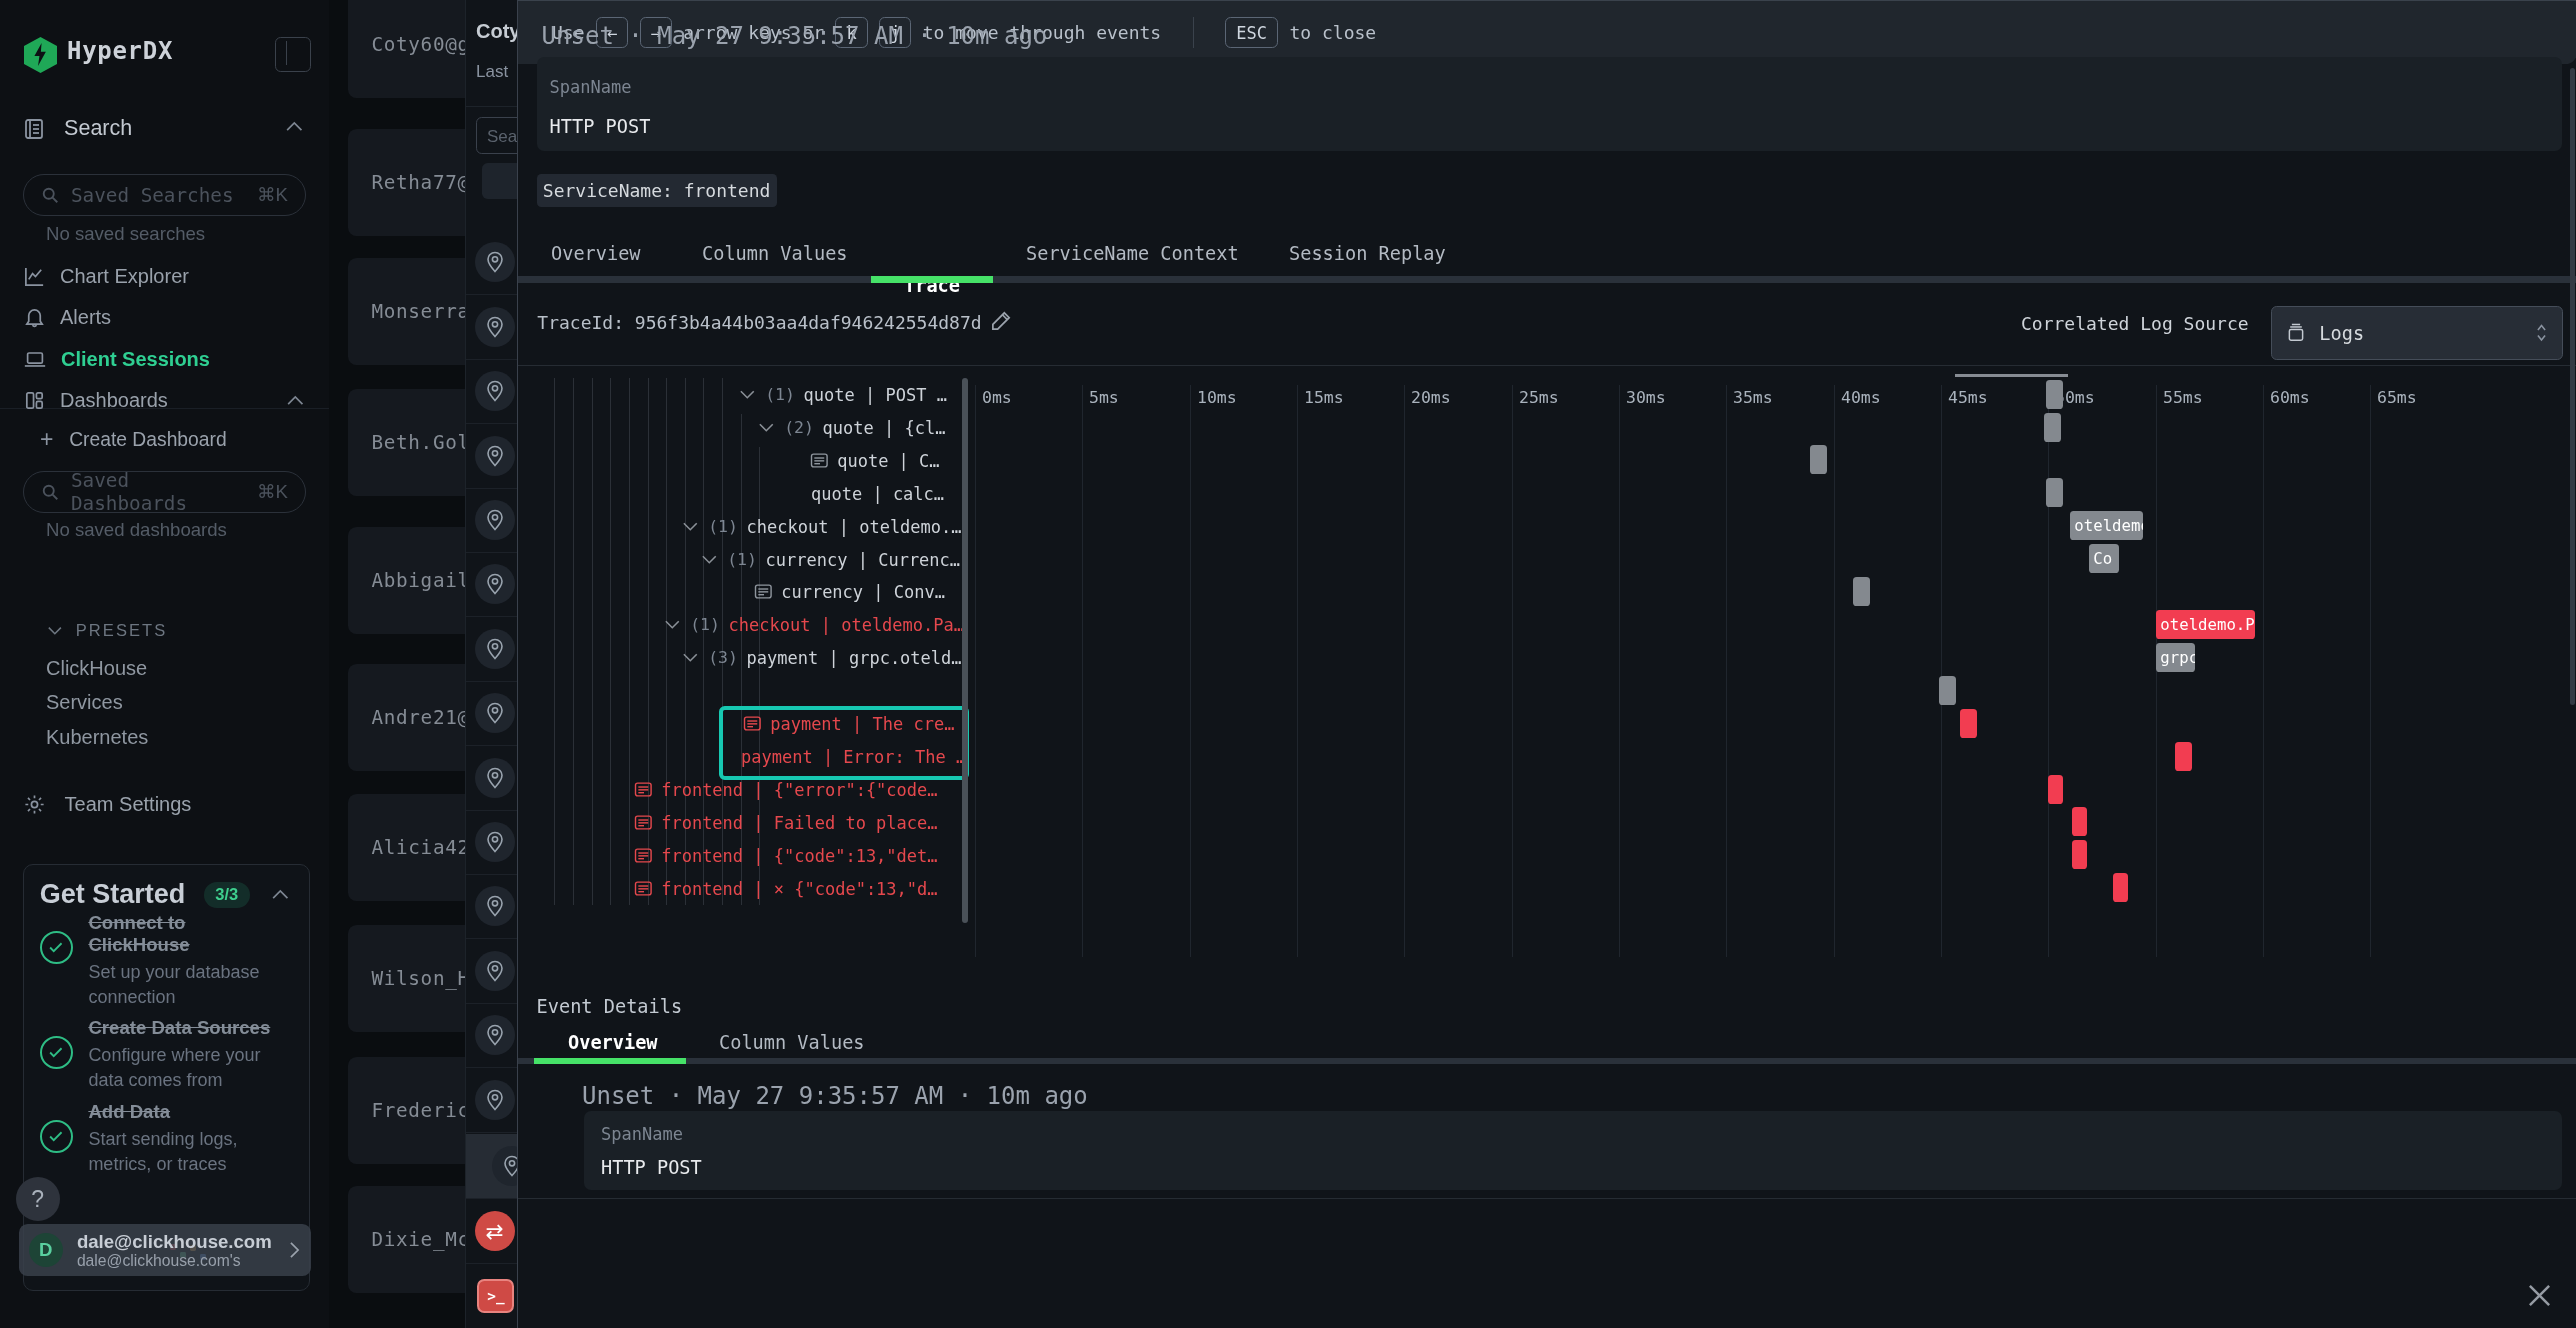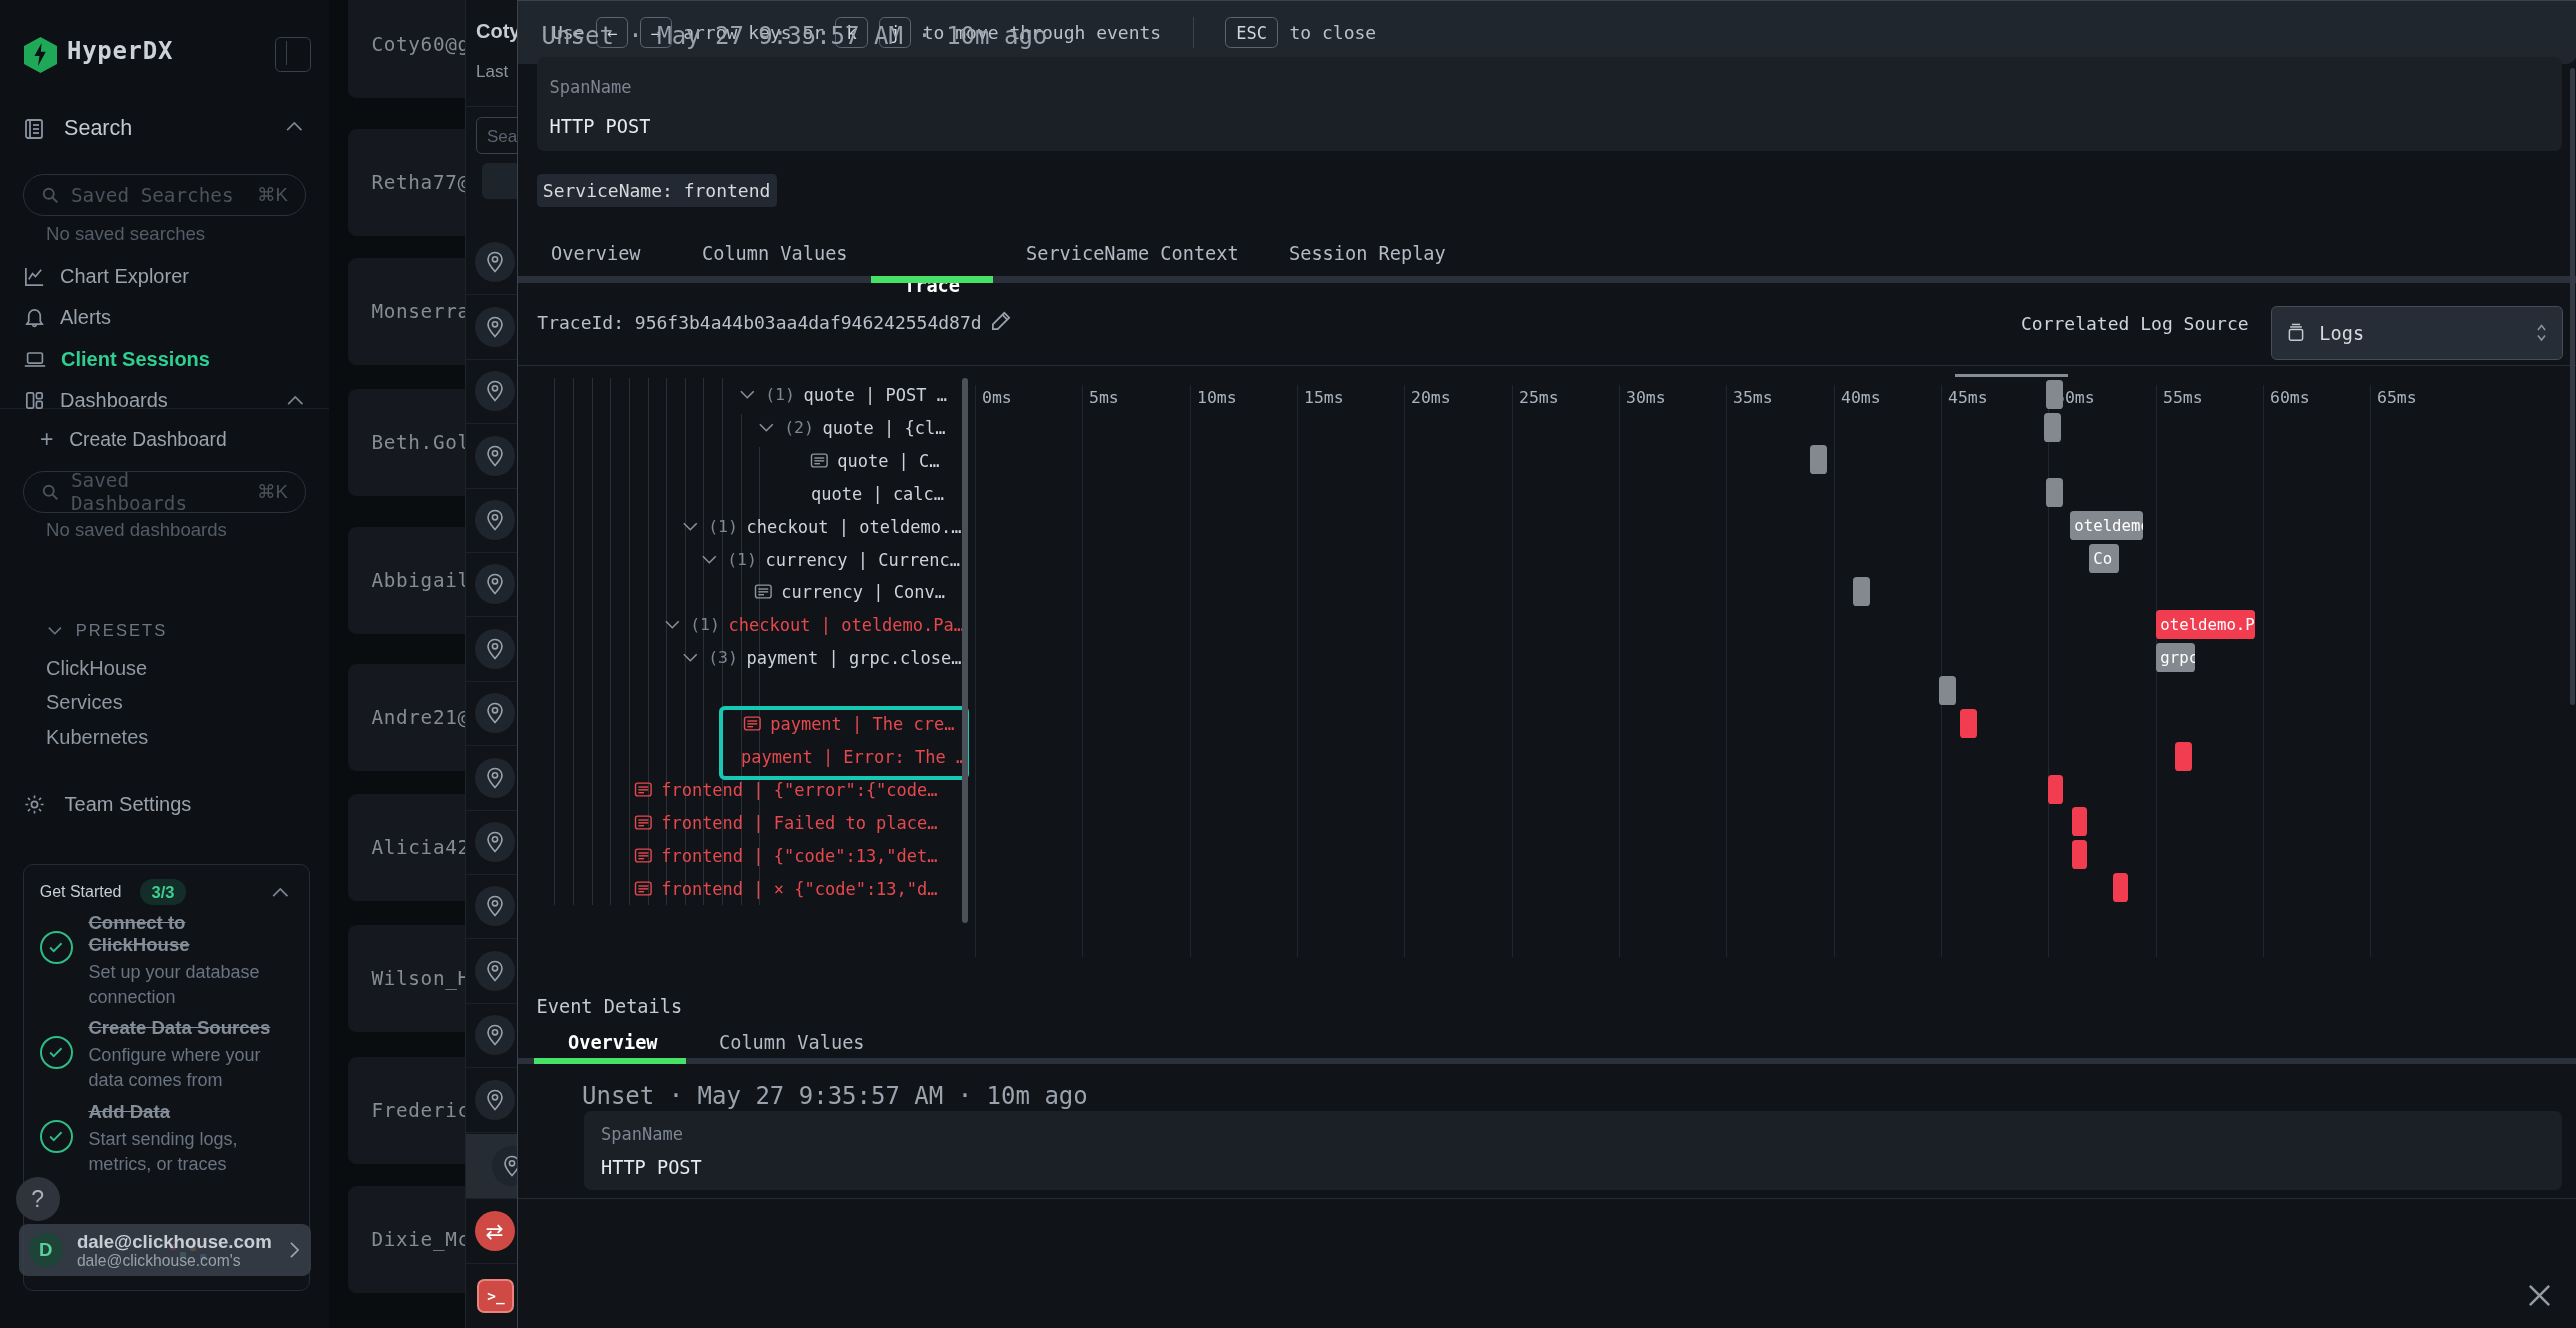--- a/index.html
+++ b/index.html
@@ -23,21 +23,21 @@
   .pill .ph{font-size:19.3px;color:#4b525c;flex:1;}
   .pill .kbd-hint{font-size:18.6px;color:#4b525c;}
   .muted-note{font-size:18.6px;color:#545c67;}
   .nav-item{left:0;width:329px;height:42px;display:flex;align-items:center;gap:14px;padding-left:23px;
             box-sizing:border-box;font-size:20px;color:#99a1ab;}
   .nav-item.active{color:#2fcf92;font-weight:bold;}
   .side-divider{left:0;width:329px;height:1.4px;background:#1a1f26;}
   .preset-item{font-size:20px;color:#8f97a1;}
   
   #gs-card{left:23px;top:864px;width:285px;height:425px;border:1.4px solid #262c34;border-radius:10px;background:#0f1318;}
-  .gs-title{font-size:16px;font-weight:normal;color:#c8ced6;}
+  .gs-title{font-size:27px;font-weight:bold;color:#c8ced6;}
   .gs-badge{background:rgba(46,189,133,.16);color:#3ecf8e;border-radius:715px;font-size:16.5px;font-weight:bold;
             padding:3.6px 11.4px;}
   .gs-item{position:absolute;left:15.7px;display:flex;gap:15.7px;width:250px;}
   .gs-check{flex:0 0 33px;width:33px;height:33px;border:2.1px solid #2ebd85;border-radius:50%;box-sizing:border-box;
             display:flex;align-items:center;justify-content:center;margin-top:18.6px;}
   .gs-item-title{font-size:18.6px;color:#848d98;text-decoration:line-through;font-weight:bold;}
   .gs-item-desc{font-size:18px;color:#6a7380;line-height:25px;margin-top:4.3px;}
   #help-btn{left:15.7px;top:1177px;width:44px;height:44px;border-radius:50%;background:#2e333c;color:#a9b1bb;
             font-size:23px;display:flex;align-items:center;justify-content:center;}
   #user-chip{left:18.6px;top:1224px;width:292px;height:52px;background:rgba(57,64,75,.84);border-radius:8.6px;
@@ -601,21 +601,21 @@
           </div>
         </div>
         <div class="trace-row" style="top: 263px;">
           <div class="row-flex" style="left: 163px;">
             <span>
               <svg width="18.6" height="14.3" viewBox="0 0 26 20" fill="none" stroke="#8a9097" stroke-width="2.2">
                 <polyline points="4,6 13,15 22,6"></polyline>
               </svg>
             </span>
             <span class="count mono">(3)</span>
-            <span class="row-text mono">payment | grpc.close…</span>
+            <span class="row-text mono">payment | grpc.oteld…</span>
           </div>
         </div>
         <div class="trace-row" style="top: 329px;">
           <div class="row-flex" style="left: 225px;">
             <span>
               <svg width="18.6" height="17" viewBox="0 0 26 24" fill="none" stroke="#e5484d" stroke-width="2">
                 <rect x="2" y="3" width="22" height="18" rx="3"></rect>
                 <line x1="6" y1="8.5" x2="20" y2="8.5"></line>
                 <line x1="6" y1="12.5" x2="20" y2="12.5"></line>
                 <line x1="6" y1="16.5" x2="14" y2="16.5"></line>

